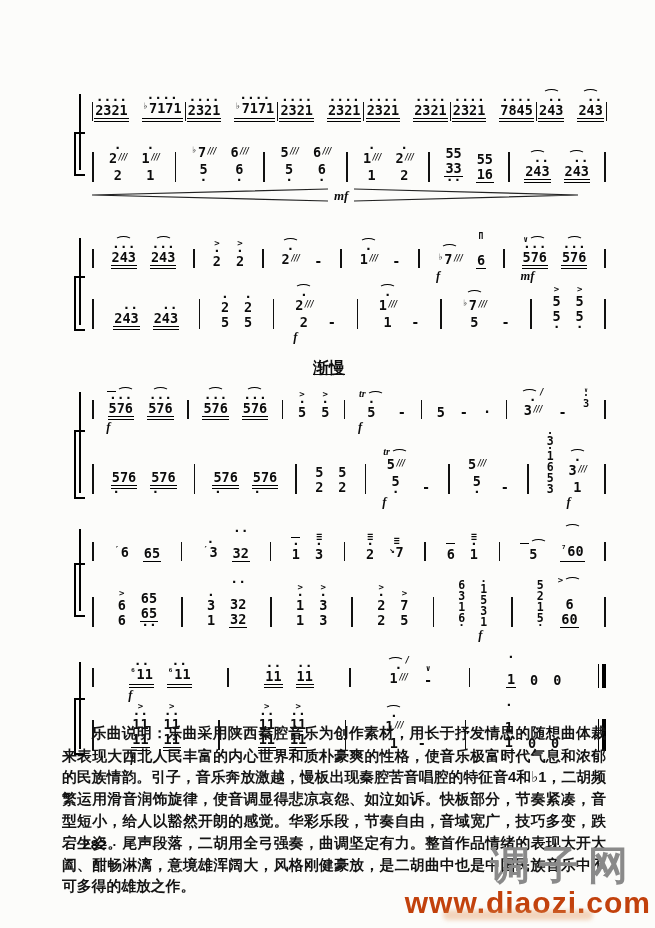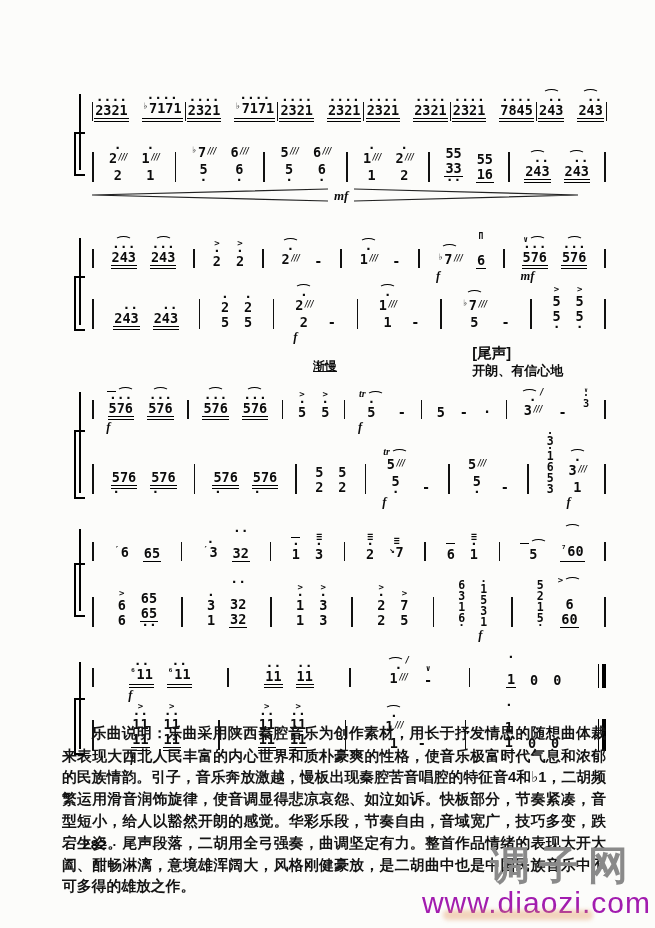--- a/index.html
+++ b/index.html
@@ -45,38 +45,38 @@
   .wv{width:4px;align-self:stretch;margin-right:2px;
       background:repeating-linear-gradient(170deg,#000 0 2.2px,transparent 2.2px 4.8px);}
   .stc{display:flex;flex-direction:column;font-size:11.5px;line-height:11px;font-weight:700;}
   .stce{display:flex;flex-direction:column;align-items:center;}
   .sd{font-style:normal;font-size:11px;line-height:4px;height:4px;}
 
   .sysrule{position:absolute;left:-13px;width:1.6px;background:#000;}
   .brace{position:absolute;left:-18px;width:9px;border:2.6px solid #000;border-right:none;}
 
   .labels{position:relative;height:36px;font-weight:700;}
-  .tempo{position:absolute;left:43%;top:10px;font-size:12px;text-decoration:underline;}
+  .tempo{position:absolute;left:43%;top:10px;font-size:16px;text-decoration:underline;}
   .secblk{position:absolute;left:74%;top:-4px;line-height:18px;font-size:13px;}
   .sec{font-size:14.5px;}
 
   .hairpin{display:flex;align-items:center;gap:4px;margin-top:5px;}
   .hpdyn{font:italic 700 13px "Liberation Serif","DejaVu Serif",serif;position:relative;top:-1px;}
 
   
   .desc{position:absolute;left:62px;top:708px;width:544px;font-size:14.8px;line-height:21.8px;
         text-align:justify;font-weight:600;color:#141414;text-indent:2em;}
   .desc b{font-weight:800;font-family:Liberation Mono, monospace;}
 
   
   .pagenum{position:absolute;left:72px;top:837px;font-weight:700;font-size:13.5px;letter-spacing:1px;text-align:right;}
   .watermark{position:absolute;right:4px;top:845px;width:250px;display:flex;flex-direction:column;
              align-items:flex-end;line-height:1;margin-left:8px;}
   .wm-name{font-size:40px;font-weight:700;color:#8a8a8a;letter-spacing:9px;margin-right:14px;}
-  .wm-url{font-size:30px;font-weight:400;color:#a21caf;margin-top:3px;letter-spacing:1px;}
+  .wm-url{font-size:30px;font-weight:700;color:#c2410c;margin-top:3px;letter-spacing:1px;}
   .wm-orange{position:absolute;right:58px;bottom:-2px;width:150px;height:10px;
              background:rgba(226,148,86,.38);filter:blur(2px);border-radius:5px;}
 </style>
 </head>
 <body>
 
 <div class="page">
   <div id="score">
       <div class="system sys1">
         <div class="line up">
@@ -532,24 +532,20 @@
             </div>
           </div>
           <span class="bar"></span>
         </div>
         <i class="sysrule" style="top: 8px; height: 87px;"></i>
         <i class="brace" style="top: 46px; height: 51px;"></i>
       </div>
       <div class="system sys3">
         <div class="labels">
           <span class="tempo">渐慢</span>
-          <span class="secblk">
-            <div class="sec">[尾声]</div>
-            <div class="mood">开朗、有信心地</div>
-          </span>
         </div>
         <div class="line up">
           <span class="bar"></span>
           <div class="ms">
             <div class="tk">
               <div class="tp">
                 <span class="ovlm"></span>
                 <span class="arcm"></span>
               </div>
               <div class="da">···</div>

